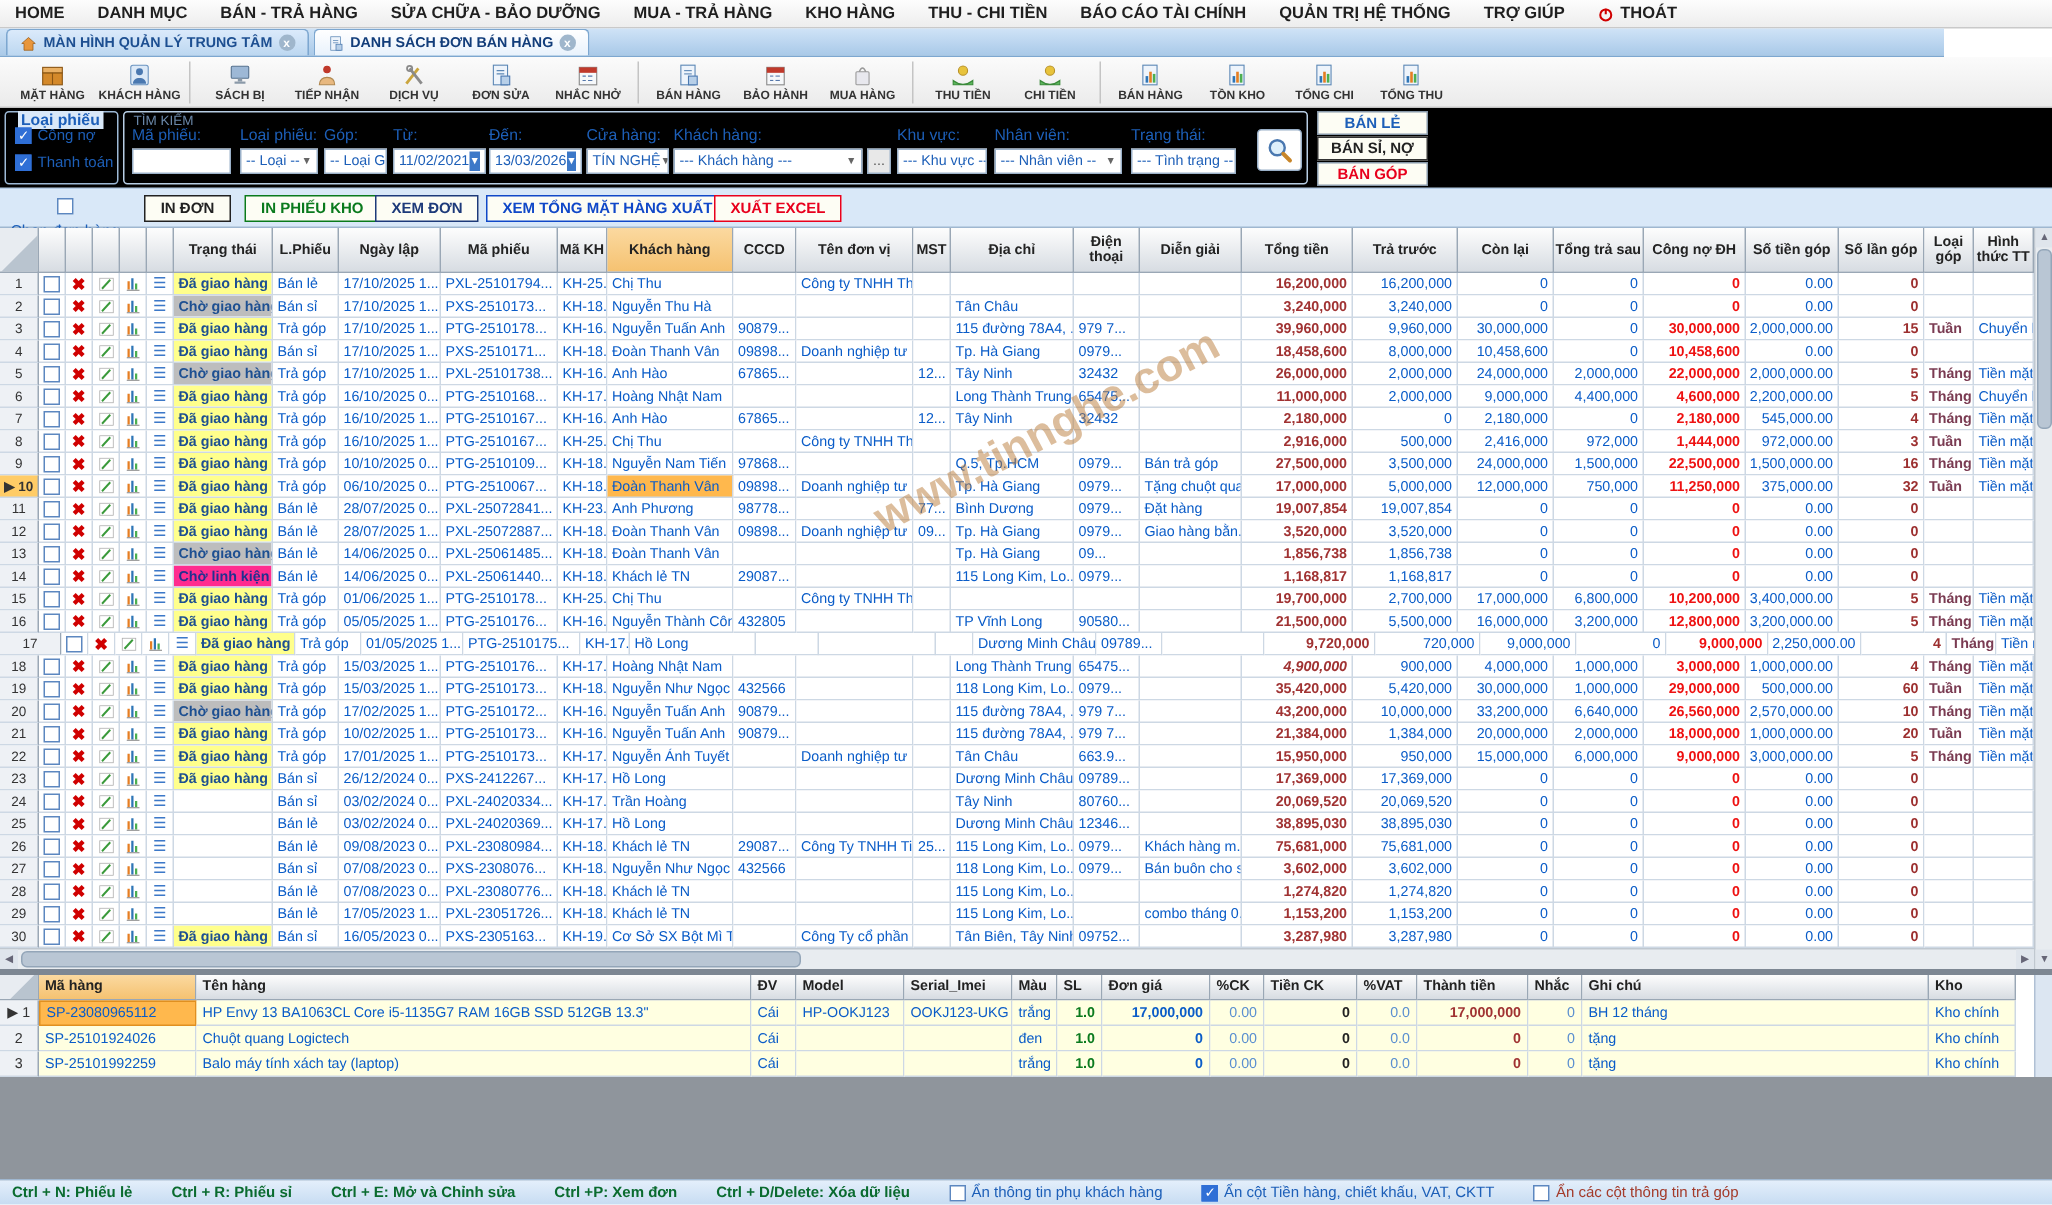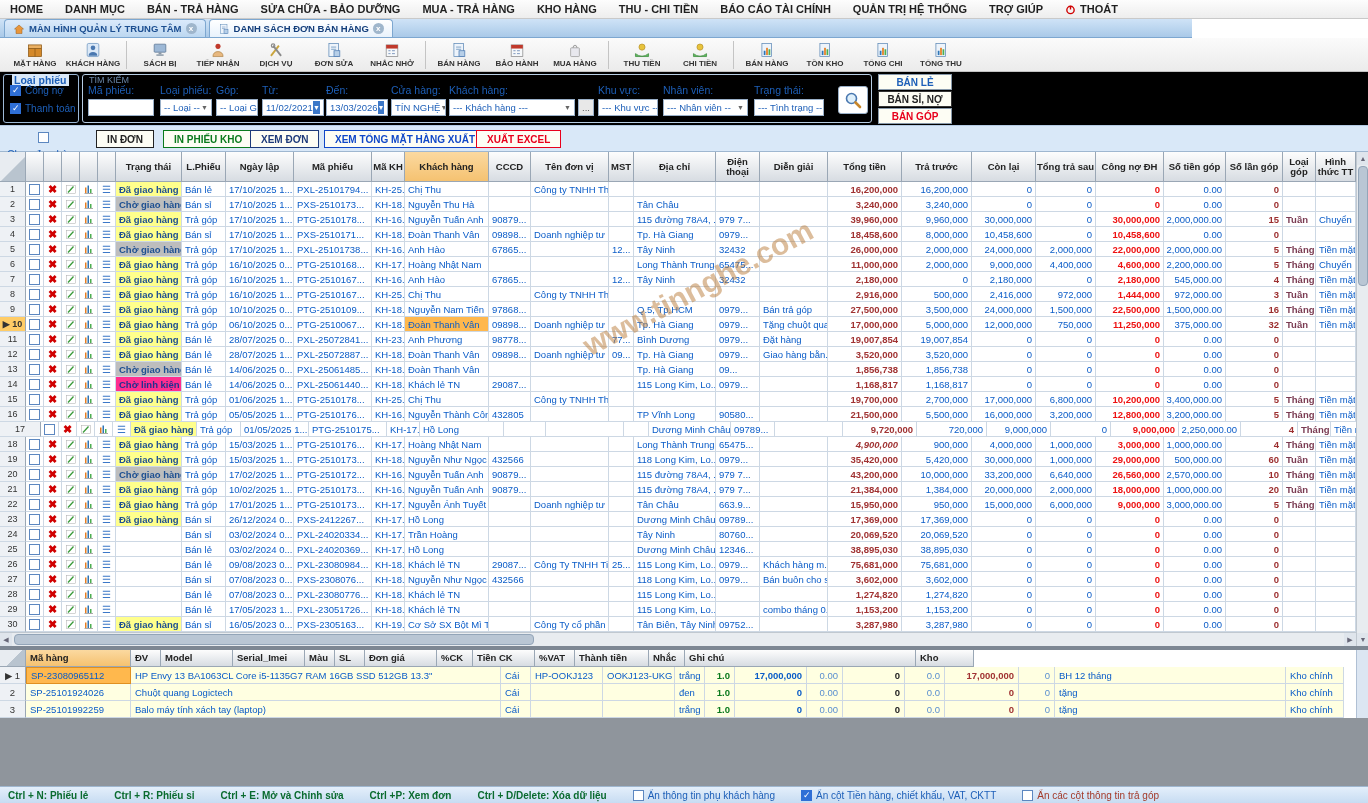--- a/index.html
+++ b/index.html
@@ -7,21 +7,21 @@
     font-family:"Liberation Sans", sans-serif; background:#e9eef5; }
   #app { position:relative; width:1368px; height:803px; background:#fff; }
 
   
   #menubar { position:absolute; top:0; left:0; width:1368px; height:19px;
     background:linear-gradient(#fdfdfd,#ededed); border-bottom:1px solid #c9c9c9;
     display:flex; align-items:center; padding-left:10px; gap:22px; }
   .menu-item { font-size:11px; font-weight:bold; color:#1f1f1f; white-space:nowrap; display:flex; align-items:center; gap:4px; cursor:default; }
 
   
-  #tabbar { position:absolute; top:19px; left:0; width:1192px; height:19px;
+  #tabbar { position:absolute; top:19px; left:0; width:1296px; height:19px;
     background:linear-gradient(#cfe3f7,#a9c9e8); border-bottom:1px solid #7da7d0; display:flex; align-items:flex-end; padding-left:4px; }
   .tab { height:18px; display:flex; align-items:center; gap:4px; padding:0 8px;
     border:1px solid #7da7d0; border-bottom:none; border-radius:4px 4px 0 0;
     font-size:9.5px; font-weight:bold; color:#1d4f91; margin-right:3px;
     background:linear-gradient(#dbeafb,#bcd7f0); white-space:nowrap; }
   .tab.active { background:linear-gradient(#ffffff,#e8f2fc); color:#123d7a; }
   .tab .close { width:11px; height:11px; border-radius:50%; background:#9fb6cc; color:#fff;
     font-size:8px; line-height:11px; text-align:center; font-weight:bold; }
 
   
@@ -1931,20 +1931,21 @@
     <div class="sarrow" style="left:0;top:0;height:14px;line-height:14px">◀</div>
     <div id="hthumb"></div>
     <div class="sarrow" style="left:auto;right:0;top:0;height:14px;line-height:14px">▶</div>
   </div>
   <div id="splitter"></div>
 
   <div id="detail">
     <div id="dhead">
         <div class="hcell corner" style="width: 26px; flex: 0 0 auto;"></div>
         <div class="hcell orange" style="width: 105px; flex: 0 0 auto;">Mã hàng</div>
+        <div class="hcell" style="width: 370px; flex: 0 0 auto;">Tên hàng</div>
         <div class="hcell" style="width: 30px; flex: 0 0 auto;">ĐV</div>
         <div class="hcell" style="width: 72px; flex: 0 0 auto;">Model</div>
         <div class="hcell" style="width: 72px; flex: 0 0 auto;">Serial_Imei</div>
         <div class="hcell" style="width: 30px; flex: 0 0 auto;">Màu</div>
         <div class="hcell" style="width: 30px; flex: 0 0 auto;">SL</div>
         <div class="hcell" style="width: 72px; flex: 0 0 auto;">Đơn giá</div>
         <div class="hcell" style="width: 36px; flex: 0 0 auto;">%CK</div>
         <div class="hcell" style="width: 62px; flex: 0 0 auto;">Tiền CK</div>
         <div class="hcell" style="width: 40px; flex: 0 0 auto;">%VAT</div>
         <div class="hcell" style="width: 74px; flex: 0 0 auto;">Thành tiền</div>

